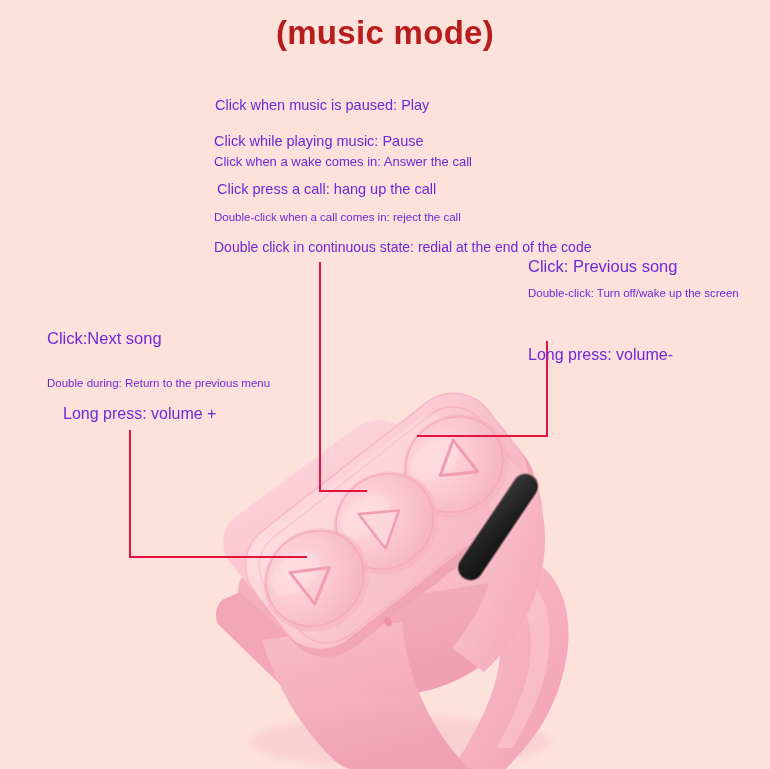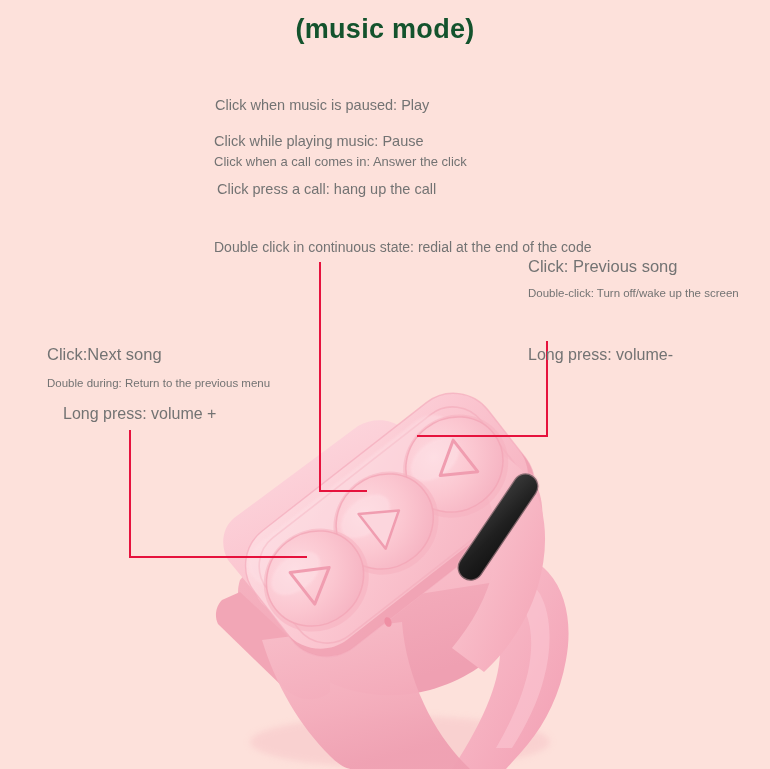--- a/index.html
+++ b/index.html
@@ -25,32 +25,32 @@
     overflow: hidden;
   }
 
   
   .title {
     position: absolute;
     left: 0;
     top: 14px;
     width: 770px;
     text-align: center;
-    font-size: 27px;
+    font-size: 33px;
     font-weight: 700;
-    color: #14532d;
+    color: #b91c1c;
     letter-spacing: 0.3px;
     white-space: nowrap;
   }
 
   
   .tline {
     position: absolute;
     white-space: nowrap;
-    color: #737373;
+    color: #6d28d9;
     font-weight: 400;
   }
   .sz-lg   { font-size: 14.5px; }
   .sz-md   { font-size: 13px;  }
   .sz-sm   { font-size: 11.5px; }
   .sz-xs   { font-size: 14px;  }
   .sz-head { font-size: 16.5px; }
   .sz-head2{ font-size: 16px;  }
 
   
@@ -60,21 +60,21 @@
   #t4 { left: 217px; top: 181px; }
   #t5 { left: 214px; top: 211px; }
   #t6 { left: 214px; top: 239px; }
 
   
   #r1 { left: 528px; top: 257px; }
   #r2 { left: 528px; top: 287px; }
   #r3 { left: 528px; top: 314px; margin-top: 32px; }
 
   
-  #l1 { left: 47px;  top: 345px; }
+  #l1 { left: 47px;  top: 329px; }
   #l2 { left: 47px;  top: 377px; }
   #l3 { left: 63px;  top: 405px; }
 
   
   .lead {
     position: absolute;
     background: #e6123d;
   }
   .lead-v { width: 2px; }
   .lead-h { height: 2px; }
@@ -283,22 +283,23 @@
   <div class="lead lead-v" id="lead-right-v"></div>
   <div class="lead lead-h" id="lead-right-h"></div>
 
   <div class="lead lead-v" id="lead-left-v"></div>
   <div class="lead lead-h" id="lead-left-h"></div>
 
   <div class="title">(music mode)</div>
 
   <div class="tline sz-lg" id="t1">Click when music is paused: Play</div>
   <div class="tline sz-lg" id="t2">Click while playing music: Pause</div>
-  <div class="tline sz-md" id="t3">Click when a call comes in: Answer the click</div>
+  <div class="tline sz-md" id="t3">Click when a wake comes in: Answer the call</div>
   <div class="tline sz-lg" id="t4">Click press a call: hang up the call</div>
+  <div class="tline sz-sm" id="t5">Double-click when a call comes in: reject the call</div>
   <div class="tline sz-xs" id="t6">Double click in continuous state: redial at the end of the code</div>
 
   <div class="tline sz-head" id="r1">Click: Previous song</div>
   <div class="tline sz-sm" id="r2">Double-click: Turn off/wake up the screen</div>
   <div class="tline sz-head2" id="r3">Long press: volume-</div>
 
   <div class="tline sz-head" id="l1">Click:Next song</div>
   <div class="tline sz-sm" id="l2">Double during: Return to the previous menu</div>
   <div class="tline sz-head2" id="l3">Long press: volume +</div>
 

